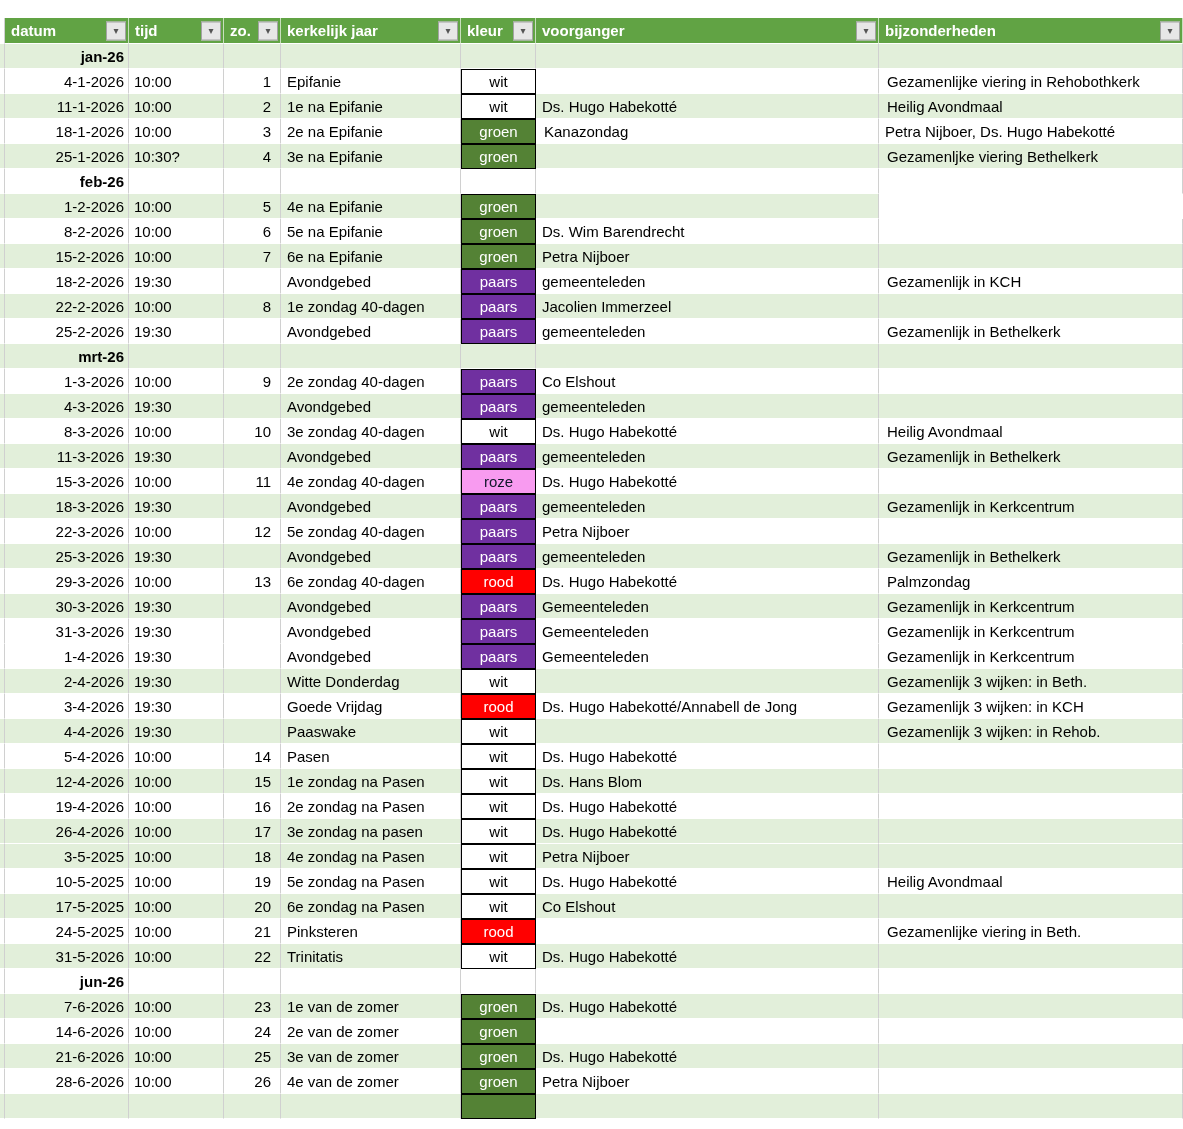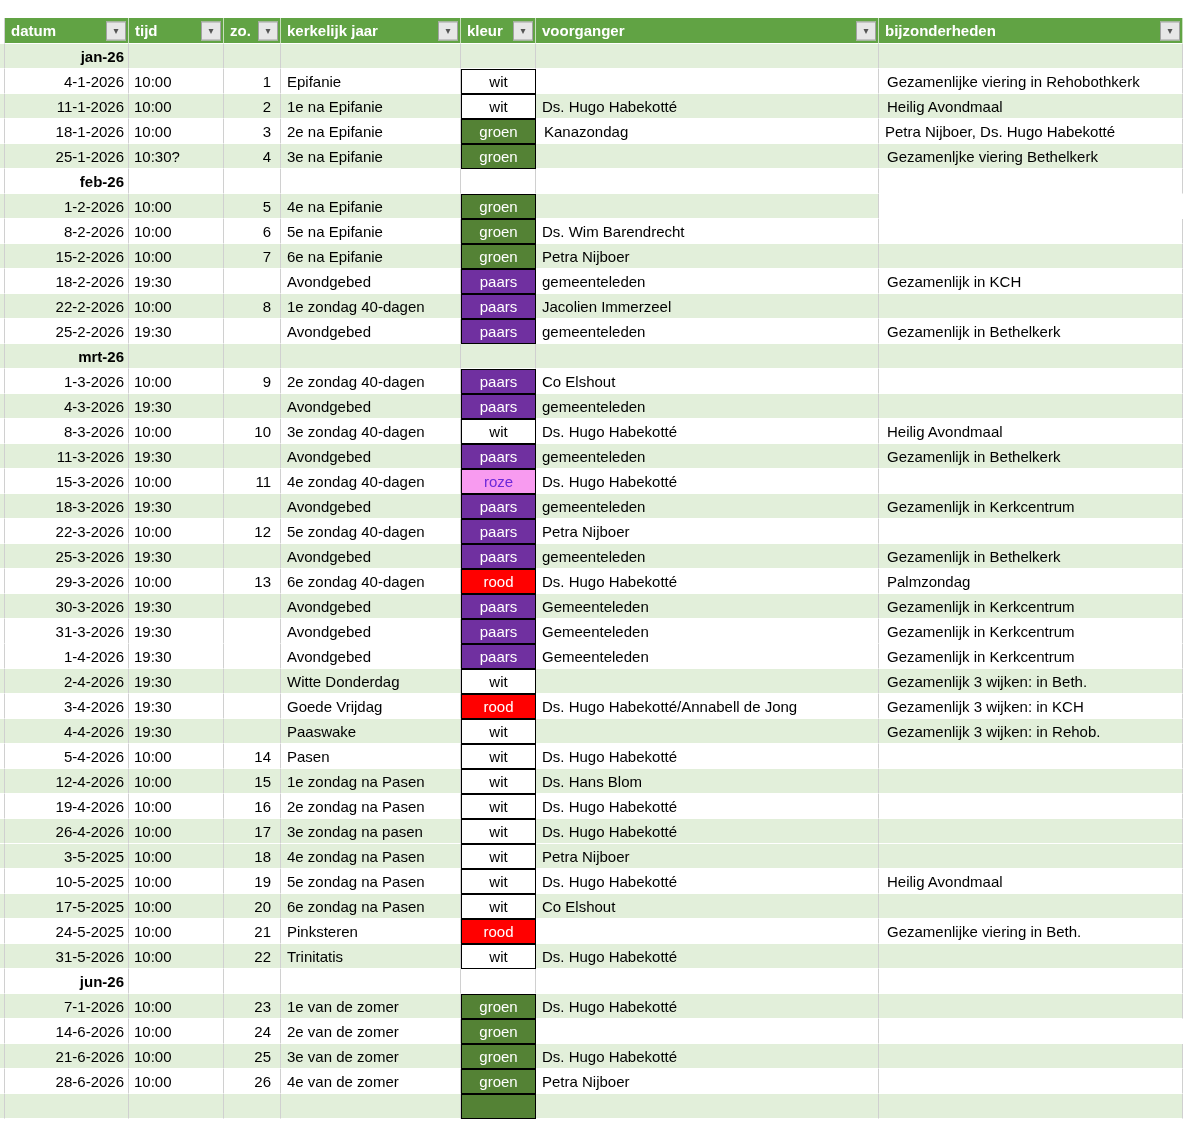--- a/index.html
+++ b/index.html
@@ -482,21 +482,21 @@
         </div>
         <div class="cell c-tijd">
           <span>10:00</span>
         </div>
         <div class="cell c-zo">
           <span>11</span>
         </div>
         <div class="cell c-jaar">
           <span>4e zondag 40-dagen</span>
         </div>
-        <div class="cell c-kleur kleur-box" style="background:#F89BF0;color:#6d28d9">
+        <div class="cell c-kleur kleur-box" style="background:#F89BF0;color:#0f172a">
           <span>roze</span>
         </div>
         <div class="cell c-voor">
           <span>Ds. Hugo Habekotté</span>
         </div>
         <div class="cell c-bijz">
           <span></span>
         </div>
       </div>
       <div class="row band">
@@ -963,21 +963,21 @@
         <div class="cell c-tijd"></div>
         <div class="cell c-zo"></div>
         <div class="cell c-jaar"></div>
         <div class="cell c-kleur"></div>
         <div class="cell c-voor"></div>
         <div class="cell c-bijz"></div>
       </div>
       <div class="row band">
         <div class="cell c-sliver"></div>
         <div class="cell c-datum">
-          <span>7-1-2026</span>
+          <span>7-6-2026</span>
         </div>
         <div class="cell c-tijd">
           <span>10:00</span>
         </div>
         <div class="cell c-zo">
           <span>23</span>
         </div>
         <div class="cell c-jaar">
           <span>1e van de zomer</span>
         </div>

